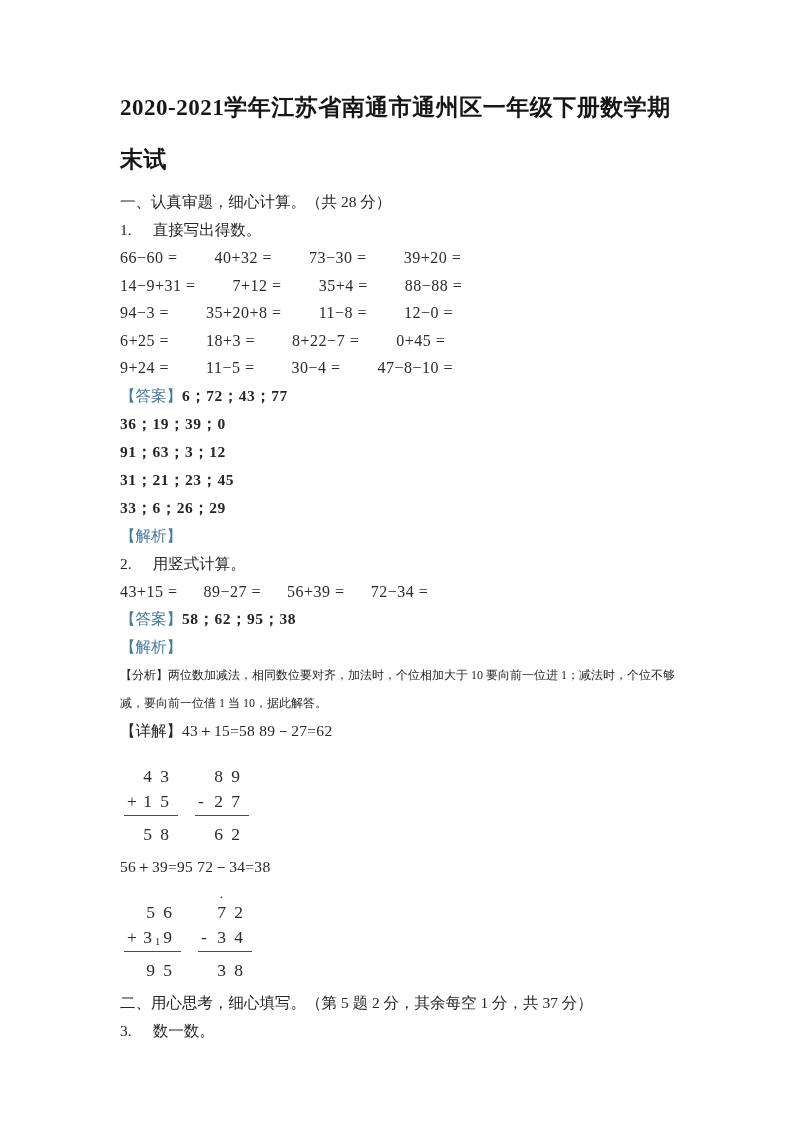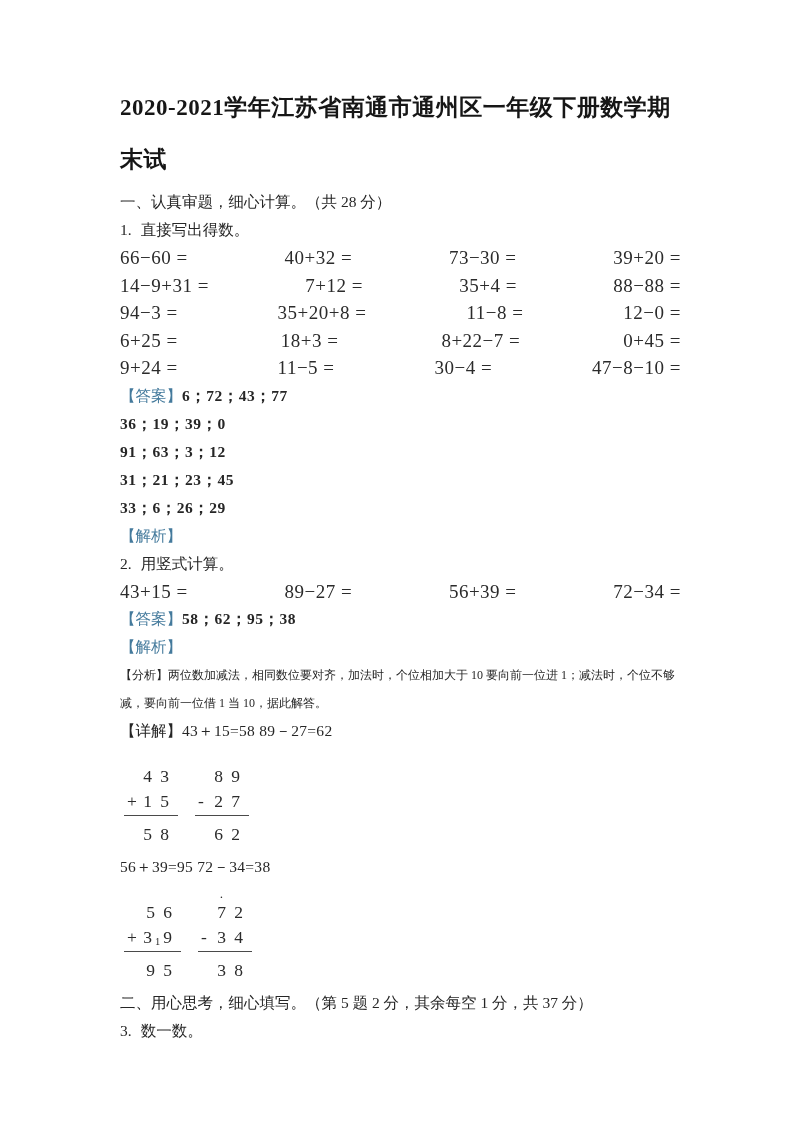--- a/index.html
+++ b/index.html
@@ -29,30 +29,29 @@
     margin: 0 0 2px 0;
     letter-spacing: 0.5px;
   }
   .line {
     font-size: 15.5px;
     line-height: 28px;
     margin: 0;
     white-space: nowrap;
   }
   .sec-heading { margin-top: 2px; }
-  .q-line .q-text { margin-left: 9px; }
+  .q-line .q-text { margin-left: 21px; }
   .marker { color: #447a9c; }
   .eq-row {
     display: flex;
     align-items: baseline;
     gap: 37px;
-    font-size: 19px;
+    font-size: 16px;
     line-height: 27.5px;
     color: #2b2b2b;
-    justify-content: space-between;
   }
   .eq { white-space: pre; letter-spacing: 0.5px; }
   .ans-num { letter-spacing: 0.5px; font-weight: bold; }
   .wrap-par {
     font-size: 12px;
     line-height: 28px;
     margin: 0;
     max-width: 560px;
     white-space: normal;
   }

